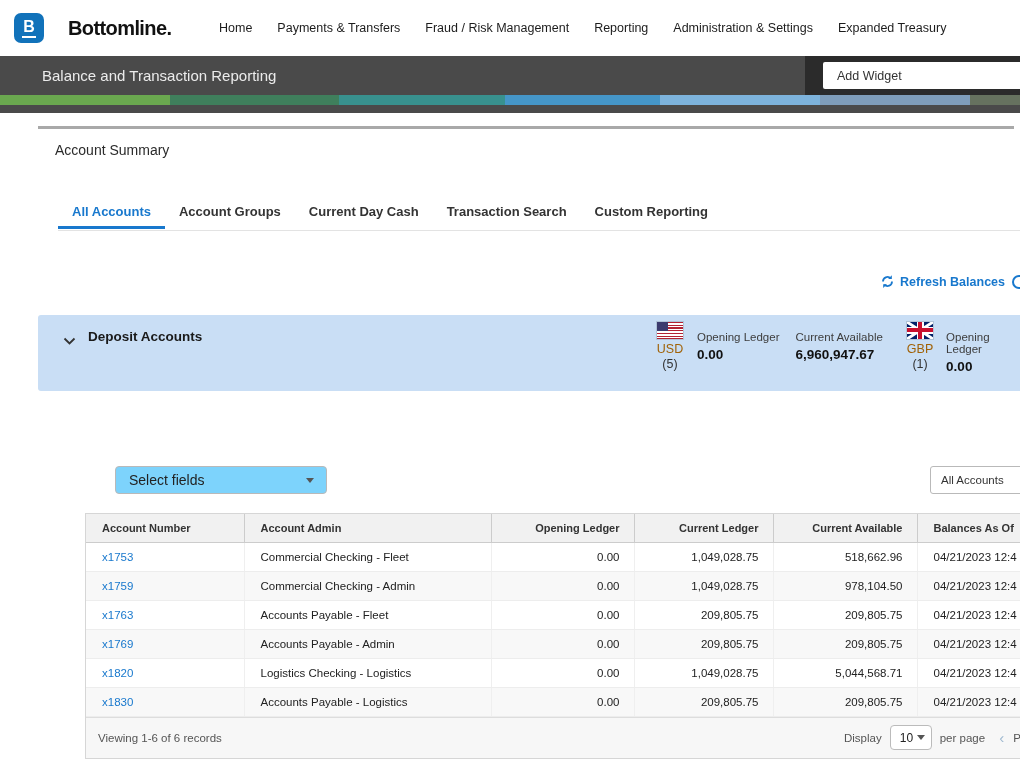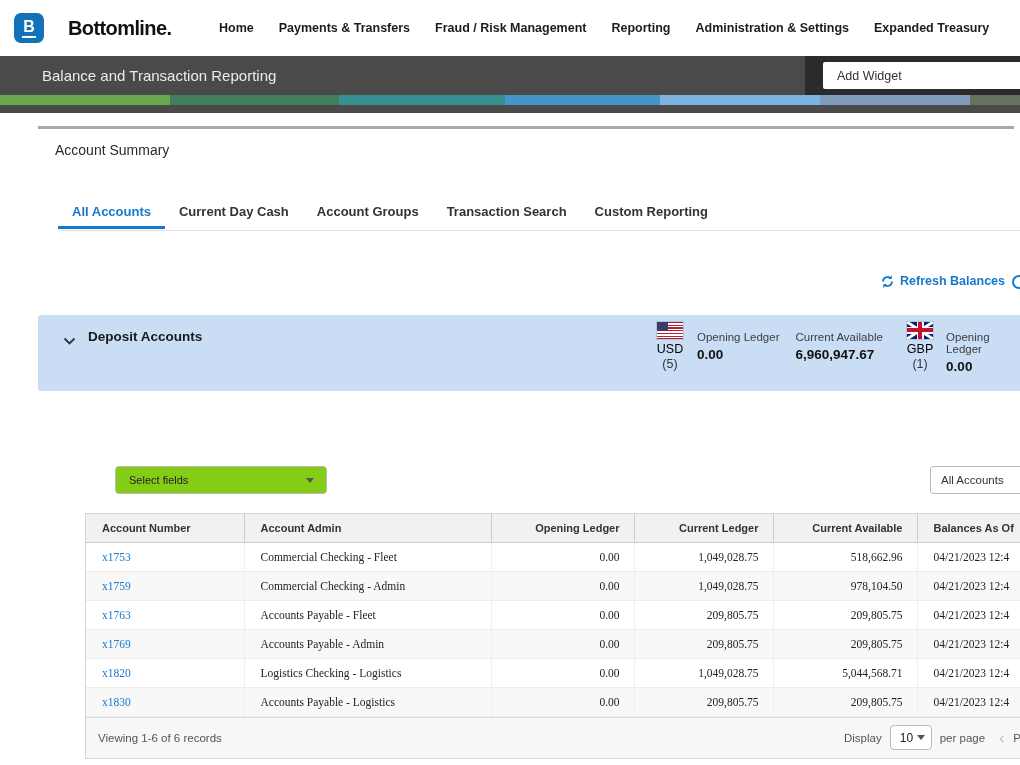--- a/index.html
+++ b/index.html
@@ -6,21 +6,21 @@
   .screen{position:relative;width:1020px;height:765px;background:#fff;overflow:hidden;
           font-family:"Liberation Sans",sans-serif;color:#222;}
 
   
   .topnav{position:absolute;left:0;top:0;width:1020px;height:56px;background:#fff;}
   .logo{position:absolute;left:14px;top:13px;display:flex;align-items:center;cursor:pointer;}
   .logo-mark{width:30px;height:30px;background:#1172ba;border-radius:7px;display:flex;align-items:center;justify-content:center;}
   .logo-mark span{color:#fff;font-weight:bold;font-size:16px;line-height:1;border-bottom:2px solid #fff;padding:0 1px 1px;}
   .logo-name{margin-left:24px;font-size:20px;font-weight:bold;letter-spacing:-0.6px;color:#111;}
   .nav-items{position:absolute;left:219px;top:0;height:56px;display:flex;align-items:center;gap:25px;}
-  .nav-item{font-size:12.5px;font-weight:700;color:#1c1c1c;cursor:pointer;white-space:nowrap;}
+  .nav-item{font-size:12.5px;font-weight:400;color:#1c1c1c;cursor:pointer;white-space:nowrap;}
 
   
   .titlebar{position:absolute;left:0;top:56px;width:1020px;height:57px;background:#4a4a4a;}
   .titlebar-right{position:absolute;left:805px;top:0;width:215px;height:39px;background:#2b2b2b;}
   .titlebar-title{position:absolute;left:42px;top:0;height:39px;display:flex;align-items:center;
                   color:#ebebeb;font-size:15px;}
   .add-widget{position:absolute;left:823px;top:6px;width:205px;height:27px;background:#fff;border-radius:2px;
               display:flex;align-items:center;padding-left:14px;box-sizing:border-box;font-size:12.5px;color:#333;cursor:pointer;}
 
   
@@ -40,34 +40,34 @@
 
   
   .tabs{position:absolute;left:58px;top:198px;display:flex;}
   .tab{padding:6px 14px 10px;font-size:13px;font-weight:bold;color:#333;cursor:pointer;position:relative;white-space:nowrap;}
   .tab.active{color:#1878cd;}
   .tab.active::after{content:"";position:absolute;left:0;right:0;bottom:0;height:3px;background:#1878cd;}
   .tabs-rule{position:absolute;left:58px;top:230px;width:962px;height:1px;background:#e3e3e3;}
 
   
   .actions{position:absolute;left:0;top:272px;width:1020px;height:22px;}
-  .refresh-link{position:absolute;right:15px;top:2px;display:flex;gap:5px;
+  .refresh-link{position:absolute;right:15px;top:2px;display:flex;align-items:center;gap:5px;
                 color:#1878cd;font-size:12.5px;font-weight:600;cursor:pointer;}
   .partial-icon{position:absolute;left:1012px;top:3px;width:14px;height:14px;border:2px solid #1878cd;
                 border-radius:50%;box-sizing:border-box;cursor:pointer;}
 
   
   .banner{position:absolute;left:38px;top:315px;width:982px;height:76px;background:#c9def5;border-radius:3px 0 0 3px;}
   .banner-chevron{position:absolute;left:25px;top:17px;cursor:pointer;}
   .banner-title{position:absolute;left:50px;top:14px;font-size:13.5px;font-weight:bold;color:#1a1a1a;}
   .cur-group{position:absolute;top:7px;display:flex;}
   .cur-group.usd{left:615px;}
   .cur-group.gbp{left:866px;}
   .flag-col{display:flex;flex-direction:column;align-items:center;width:34px;}
-  .cur-code{font-size:12.5px;color:#000000;margin-top:3px;}
+  .cur-code{font-size:12.5px;color:#a16207;margin-top:3px;}
   .cur-count{font-size:12.5px;color:#333;margin-top:1px;}
   .cur-item{margin-left:10px;min-width:76px;}
   .cur-item .lbl{font-size:11.5px;color:#3d3d3d;margin-top:9px;}
   .cur-item .val{font-size:13.5px;font-weight:bold;color:#111;margin-top:4px;}
   .cur-item.wide{min-width:104px;margin-left:16px;}
 
   
   .flag-us{width:26px;height:17px;position:relative;
            background:repeating-linear-gradient(180deg,#b22234 0 1.35px,#fff 1.35px 2.7px);
            outline:1px solid rgba(0,0,0,.12);}
@@ -78,39 +78,39 @@
   .flag-gb i:nth-child(2){transform:rotate(-33deg);}
   .flag-gb::before{content:"";position:absolute;inset:0;z-index:1;background:
     linear-gradient(to bottom,transparent calc(50% - 3.5px),#fff calc(50% - 3.5px) calc(50% + 3.5px),transparent calc(50% + 3.5px)),
     linear-gradient(to right,transparent calc(50% - 3.5px),#fff calc(50% - 3.5px) calc(50% + 3.5px),transparent calc(50% + 3.5px));}
   .flag-gb::after{content:"";position:absolute;inset:0;z-index:2;background:
     linear-gradient(to bottom,transparent calc(50% - 2px),#C8102E calc(50% - 2px) calc(50% + 2px),transparent calc(50% + 2px)),
     linear-gradient(to right,transparent calc(50% - 2px),#C8102E calc(50% - 2px) calc(50% + 2px),transparent calc(50% + 2px));}
 
   
   .filter-label{position:absolute;left:78px;top:477px;font-size:11px;font-weight:bold;color:#333;padding-left:38px;}
-  .field-select{position:absolute;left:115px;top:466px;width:212px;height:28px;background:#84cc16;
+  .field-select{position:absolute;left:115px;top:466px;width:212px;height:28px;background:#7dd3fc;
                 border:1px solid #b9b9b9;border-radius:4px;box-sizing:border-box;display:flex;align-items:center;
-                padding:0 12px 0 13px;font-size:11px;color:#222;cursor:pointer;}
+                padding:0 12px 0 13px;font-size:14px;color:#222;cursor:pointer;}
   .field-select .grow{flex:1;}
   .caret{width:0;height:0;border-left:4px solid transparent;border-right:4px solid transparent;border-top:5px solid #555;}
   .account-select{position:absolute;left:930px;top:466px;width:140px;height:28px;background:#fff;
                   border:1px solid #b9b9b9;border-radius:3px;box-sizing:border-box;display:flex;align-items:center;
                   padding-left:10px;font-size:11.5px;color:#333;cursor:pointer;}
 
   
   .table-wrap{position:absolute;left:85px;top:513px;width:1001px;border:1px solid #d6d6d6;box-sizing:border-box;background:#fff;}
   table{border-collapse:collapse;width:100%;table-layout:fixed;}
   col.c1{width:158px;} col.c2{width:247px;} col.c3{width:143px;} col.c4{width:139px;} col.c5{width:144px;} col.c6{width:168px;}
   th{height:28px;background:#f1f1f1;font-size:11px;font-weight:bold;color:#333;text-align:left;
      border-right:1px solid #ccc;border-bottom:1px solid #ccc;padding:0 12px 0 16px;cursor:pointer;box-sizing:border-box;}
   th:last-child{border-right:none;}
   th.num{text-align:right;padding-right:14px;}
   td{height:29px;font-size:11.5px;color:#222;border-right:1px solid #efefef;border-bottom:1px solid #ededed;
-     padding:0 12px 0 16px;box-sizing:border-box;white-space:nowrap;overflow:hidden;font-family:Liberation Serif, serif;}
+     padding:0 12px 0 16px;box-sizing:border-box;white-space:nowrap;overflow:hidden;}
   td:last-child{border-right:none;}
   td.num{text-align:right;padding-right:14px;}
   tr:nth-child(even) td{background:#f8f8f8;}
   td a{color:#1878cd;text-decoration:none;cursor:pointer;}
 
   
   .tfoot{position:relative;height:40px;background:#f7f7f7;border-top:1px solid #ddd;}
   .viewing{position:absolute;left:12px;top:0;height:40px;display:flex;align-items:center;font-size:11.5px;color:#555;}
   .pager{position:absolute;left:758px;top:0;height:40px;display:flex;align-items:center;font-size:11.5px;color:#555;}
   .pager .disp-select{width:42px;height:25px;background:#fff;border:1px solid #bbb;border-radius:4px;box-sizing:border-box;
@@ -155,22 +155,22 @@
       <span style="background: rgb(127, 157, 186);"></span>
       <span style="background: rgb(102, 114, 95);"></span>
   </div>
 
   <div class="divider"></div>
 
   <div class="page-heading">Account Summary</div>
 
   <div class="tabs">
     <span class="tab active">All Accounts</span>
+    <span class="tab">Account Groups</span>
     <span class="tab">Current Day Cash</span>
-    <span class="tab">Account Groups</span>
     <span class="tab">Transaction Search</span>
     <span class="tab">Custom Reporting</span>
   </div>
   <div class="tabs-rule"></div>
 
   <div class="actions">
     <span class="refresh-link">
       <svg width="15" height="15" viewBox="0 0 16 16">
         <path d="M3.2 8a4.8 4.8 0 0 1 8.2-3.4" fill="none" stroke="#1878cd" stroke-width="1.9"></path>
         <path d="M12.8 8a4.8 4.8 0 0 1-8.2 3.4" fill="none" stroke="#1878cd" stroke-width="1.9"></path>

